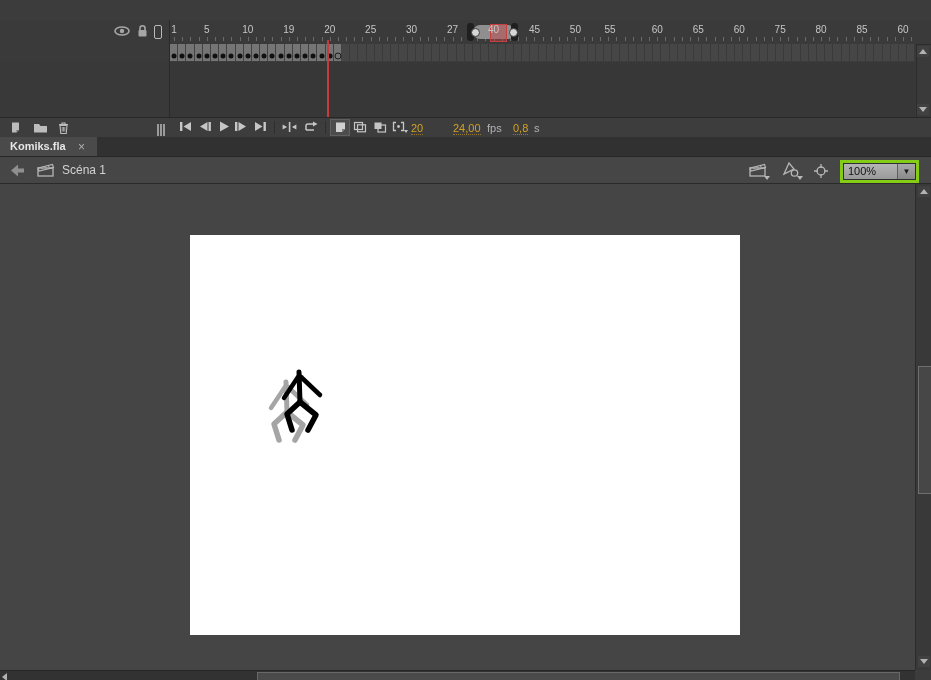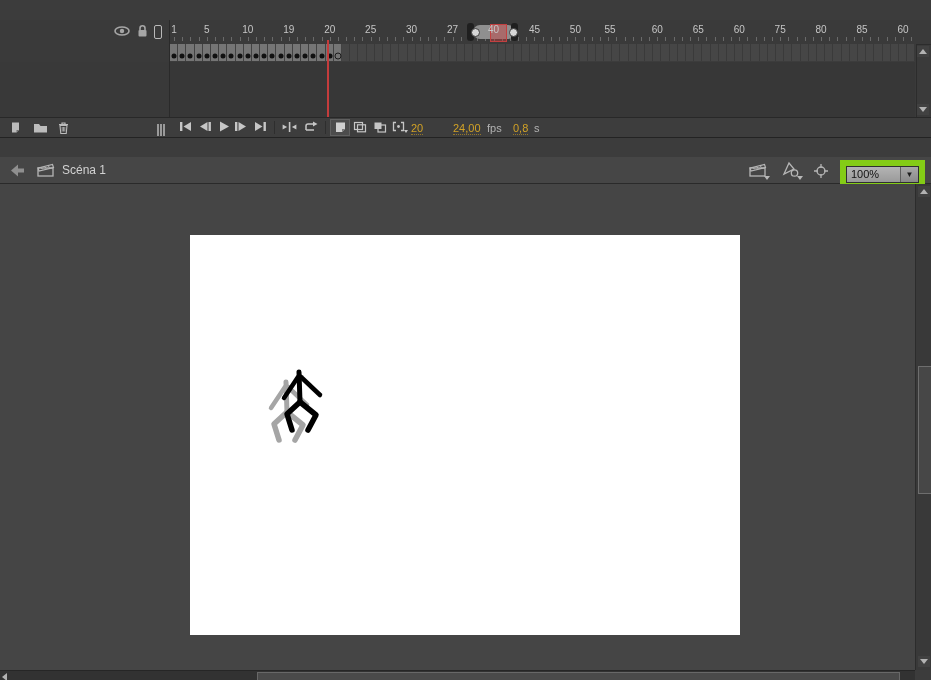--- a/index.html
+++ b/index.html
@@ -79,21 +79,21 @@
   #doc-bar{left:0;top:137px;width:931px;height:19px;background:#313131;border-bottom:1px solid #262626;}
   #doc-tab{left:0;top:0;width:97px;height:19px;background:#4a4a4a;cursor:pointer;}
   #doc-tab-label{left:10px;top:3px;font-size:11px;font-weight:bold;color:#e6e6e6;}
   #doc-tab-close{left:78px;top:3px;font-size:12px;color:#b0b0b0;cursor:pointer;}
 
   
   #edit-bar{left:0;top:157px;width:931px;height:26px;background:#464646;border-bottom:1px solid #2a2a2a;}
   #scene-label{left:62px;top:6px;font-size:12px;color:#d2d2d2;}
   .ebtn{position:absolute;top:4px;cursor:pointer;}
   .mini-caret{position:absolute;width:0;height:0;border-left:3px solid transparent;border-right:3px solid transparent;border-top:4px solid #b8b8b8;}
-  #zoom-combo{left:840px;top:3px;width:73px;height:17px;background:#2f2f2f;border:6px solid #84cc16;}
+  #zoom-combo{left:840px;top:3px;width:73px;height:17px;background:#2f2f2f;border:3px solid #84cc16;}
   #zoom-field{position:absolute;left:1px;top:1px;width:53px;height:15px;background:linear-gradient(#b4b4b4,#9a9a9a);
               color:#111;font-size:11px;line-height:15px;padding-left:4px;box-sizing:border-box;}
   #zoom-btn{position:absolute;right:1px;top:1px;width:17px;height:15px;background:linear-gradient(#a8a8a8,#8a8a8a);
             border-left:1px solid #5f5f5f;text-align:center;color:#1c1c1c;font-size:8px;line-height:15px;cursor:pointer;}
 
   
   #stage{left:0;top:184px;width:915px;height:486px;background:#454545;}
   #canvas{left:190px;top:51px;width:550px;height:400px;background:#ffffff;}
   #figure{left:258px;top:142px;}
 
@@ -482,20 +482,26 @@
       <span id="tl-hl" class="abs">
           <span class="tri-left"></span>
         </span>
       <span id="tl-hthumb"></span>
       <span id="tl-hr" class="abs">
           <span class="tri-right"></span>
         </span>
     </div>
   </div>
 
+  <div id="doc-bar" class="abs">
+    <div id="doc-tab" class="abs">
+      <span id="doc-tab-label" class="abs">Komiks.fla</span>
+      <span id="doc-tab-close" class="abs">×</span>
+    </div>
+  </div>
 
   <div id="edit-bar" class="abs">
     <span class="ebtn" style="left:10px;top:6px">
       <svg width="16" height="13" viewBox="0 0 16 13">
           <polygon points="8,0.5 1,6.5 8,12.5 8,8.5 14,8.5 14,4.5 8,4.5" fill="#8f8f8f"></polygon>
         </svg>
     </span>
     <span class="ebtn" style="left:36px">
       <svg width="20" height="17" viewBox="0 0 20 17">
           <rect x="2" y="7" width="15" height="8" fill="none" stroke="#b6b6b6" stroke-width="1.3"></rect>

